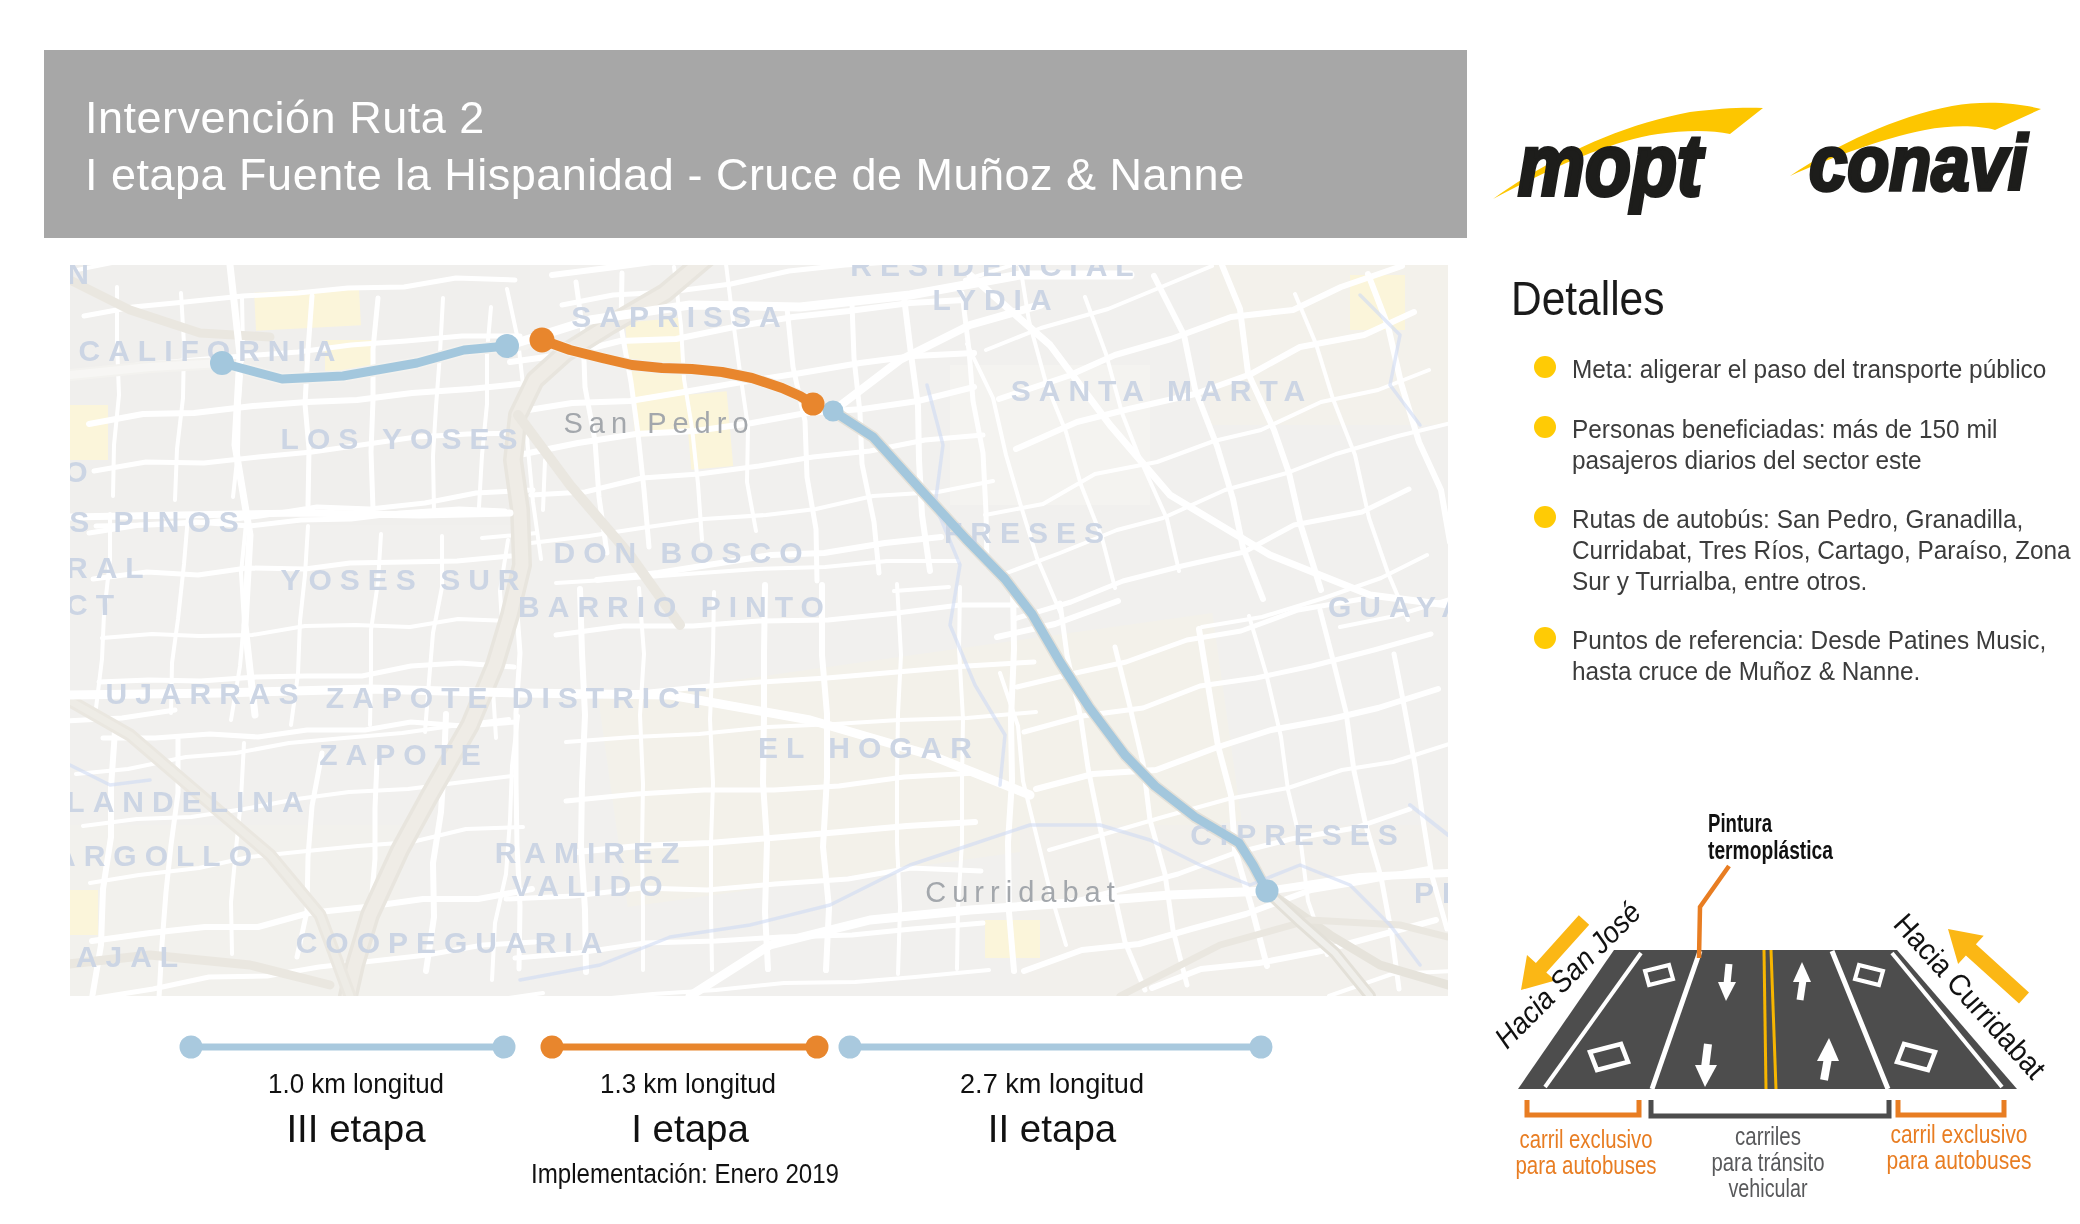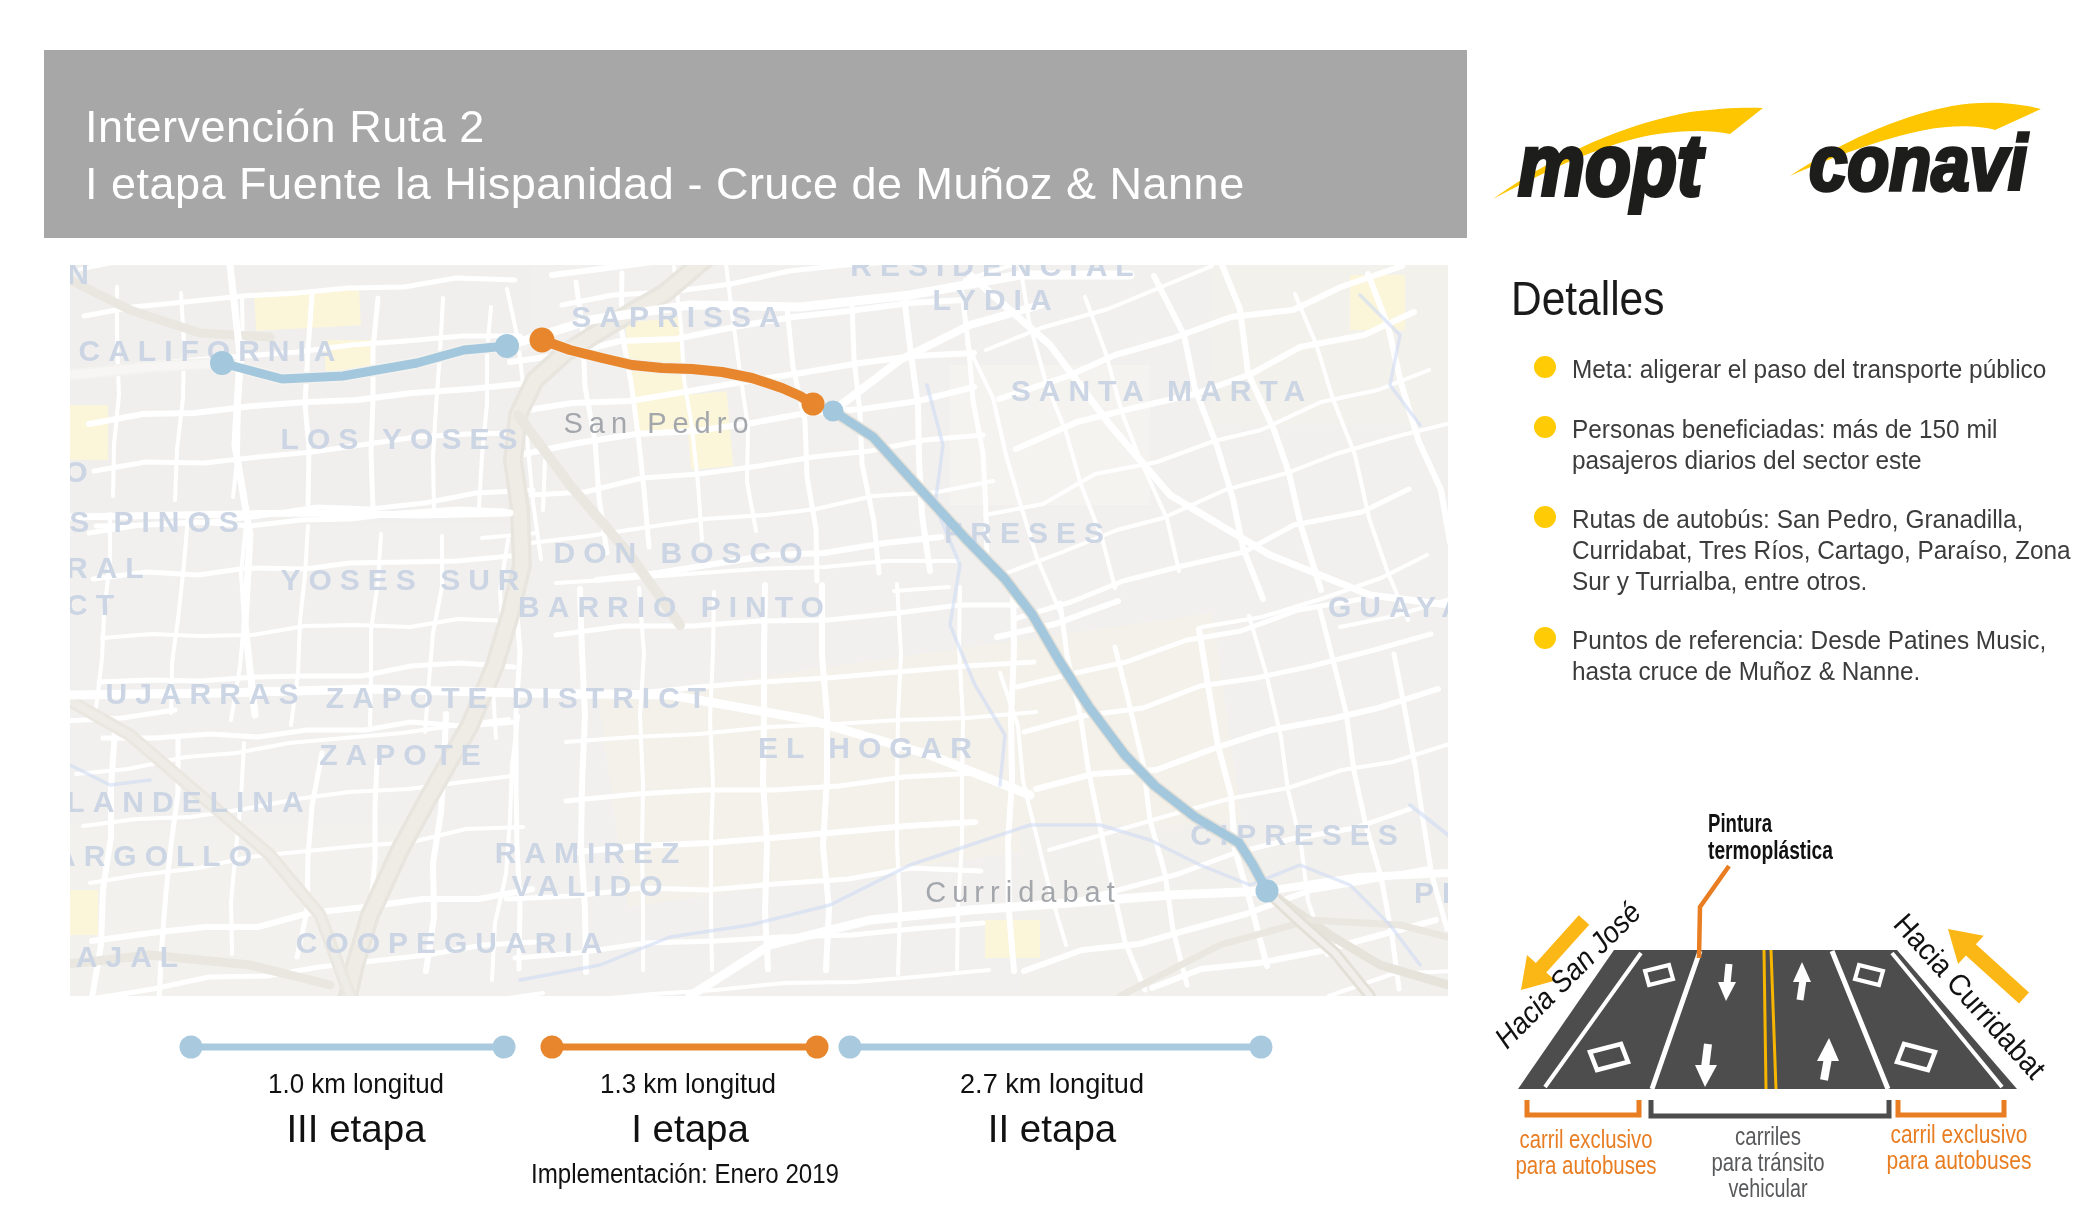--- a/index.html
+++ b/index.html
@@ -2,21 +2,21 @@
 <html><head><meta charset="utf-8">
 <style>
 html,body{margin:0;padding:0;width:2080px;height:1224px;background:#ffffff;overflow:hidden;
 font-family:"Liberation Sans",sans-serif;}
 .abs{position:absolute;}
 </style></head>
 <body>
 
 <div class="abs" style="left:44px;top:50px;width:1423px;height:188px;background:#a7a7a7;"></div>
 
-<div class="abs" style="left:85px;top:89px;color:#ffffff;font-size:45px;line-height:57px;letter-spacing:0.5px;white-space:nowrap;margin-top:9px;">Intervención Ruta 2<br>I etapa Fuente la Hispanidad - Cruce de Muñoz &amp; Nanne</div>
+<div class="abs" style="left:85px;top:89px;color:#ffffff;font-size:45px;line-height:57px;letter-spacing:0.5px;white-space:nowrap;">Intervención Ruta 2<br>I etapa Fuente la Hispanidad - Cruce de Muñoz &amp; Nanne</div>
 
 <svg class="abs" style="left:1480px;top:80px" width="300" height="150" viewBox="0 0 300 150">
   <path d="M13,119 C70,78 140,45 210,32 C240,28 265,27 283,28 L250,54 C232,50 205,50 178,54 C125,62 62,93 13,119 Z" fill="#fdc600"></path>
   <text x="38" y="115" font-family="Liberation Sans, sans-serif" font-weight="bold" font-style="italic" font-size="88" fill="#1d1d1b" stroke="#1d1d1b" stroke-width="4" textLength="184" lengthAdjust="spacingAndGlyphs">mopt</text>
 </svg>
 
 <svg class="abs" style="left:1790px;top:80px" width="290" height="150" viewBox="0 0 290 150">
   <path d="M0,96 C48,64 105,37 162,26 C195,20 228,23 251,29 L205,50 C188,45 160,45 135,50 C90,59 40,78 0,96 Z" fill="#fdc600"></path>
   <text x="19" y="110" font-family="Liberation Sans, sans-serif" font-weight="bold" font-style="italic" font-size="77" fill="#1d1d1b" stroke="#1d1d1b" stroke-width="3.5" textLength="218" lengthAdjust="spacingAndGlyphs">conavi</text>
 </svg>

